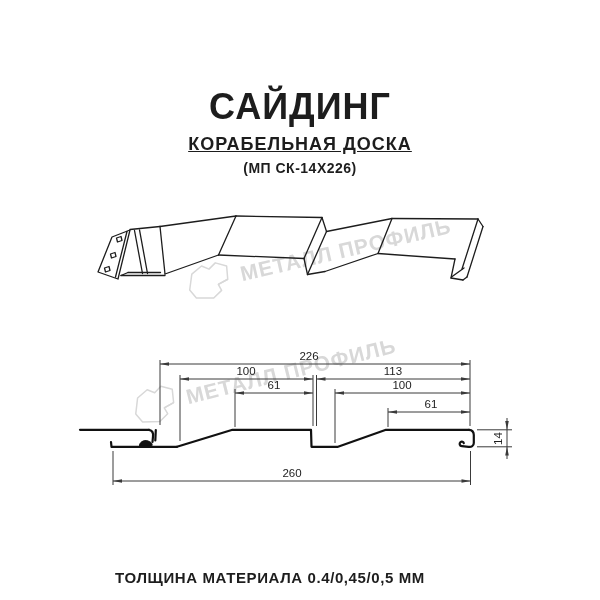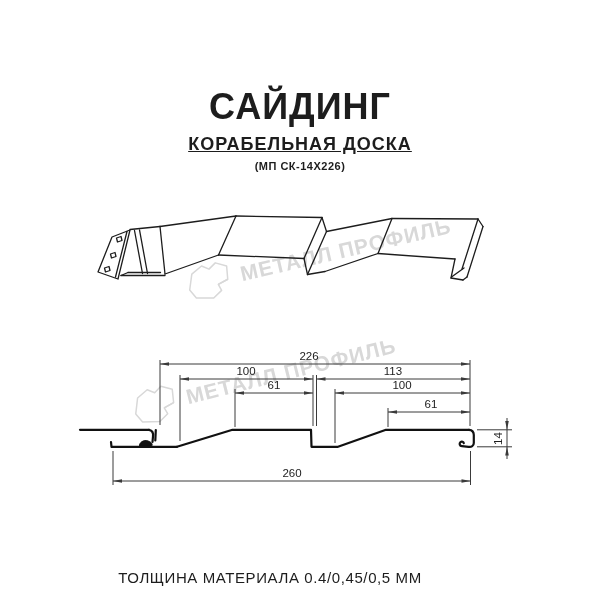--- a/index.html
+++ b/index.html
@@ -4,42 +4,42 @@
 <style>
   html,body{margin:0;padding:0;}
   body{width:600px;height:600px;background:#ffffff;overflow:hidden;
        font-family:"Liberation Sans", sans-serif;color:#1d1d1d;position:relative;}
   .stage{position:absolute;left:0;top:0;width:600px;height:600px;margin-top:41px;}
 
   
   .header{position:absolute;left:0;top:48px;width:600px;text-align:center;z-index:3;}
   .title{font-size:36px;font-weight:800;letter-spacing:1px;line-height:1;}
   .subtitle{margin-top:9px;font-size:18px;font-weight:700;letter-spacing:1px;text-decoration:underline;}
-  .model{margin-top:5px;font-size:11px;font-weight:700;letter-spacing:.5px;}
+  .model{margin-top:5px;font-size:14px;font-weight:700;letter-spacing:.5px;}
 
   
   .wm{position:absolute;display:flex;align-items:center;gap:9px;color:#d8d8d8;
       transform-origin:left center;z-index:1;white-space:nowrap;}
   .wm .wm-text{font-size:21px;font-weight:700;letter-spacing:1px;}
   .wm svg{display:block;}
   .wm1{left:186px;top:226px;transform:rotate(-13deg);}
   .wm2{left:132px;top:350px;transform:rotate(-14deg);}
 
   
   svg.draw{position:absolute;left:0;top:0;z-index:2;}
   .l{fill:none;stroke:#1d1d1d;stroke-width:1.3;stroke-linejoin:round;stroke-linecap:round;}
   .p{fill:none;stroke:#111;stroke-width:2.2;stroke-linejoin:round;stroke-linecap:round;}
   .blob{fill:#111;stroke:#111;stroke-width:1;}
   .d{fill:none;stroke:#3a3a3a;stroke-width:1;}
   .a{fill:#3a3a3a;stroke:none;}
   .dt{font-family:"Liberation Sans",sans-serif;font-size:11.5px;fill:#1d1d1d;text-anchor:middle;}
 
   
   .footer{position:absolute;left:0;top:528px;width:540px;text-align:center;z-index:3;
-          font-size:15px;font-weight:400;letter-spacing:.6px;}
+          font-size:15px;font-weight:700;letter-spacing:.6px;}
 </style>
 </head>
 <body>
 
 <div class="stage">
 
   <div class="header">
     <div class="title">САЙДИНГ</div>
     <div class="subtitle">КОРАБЕЛЬНАЯ ДОСКА</div>
     <div class="model">(МП СК-14Х226)</div>

